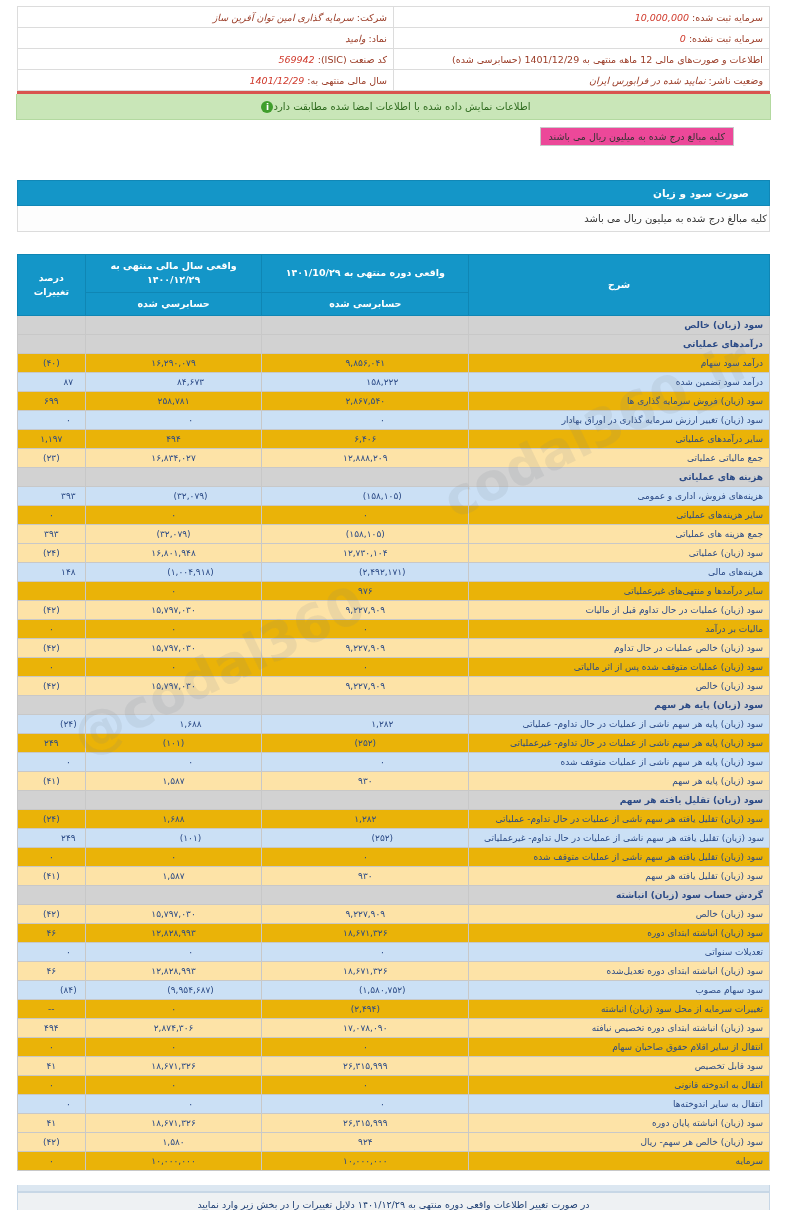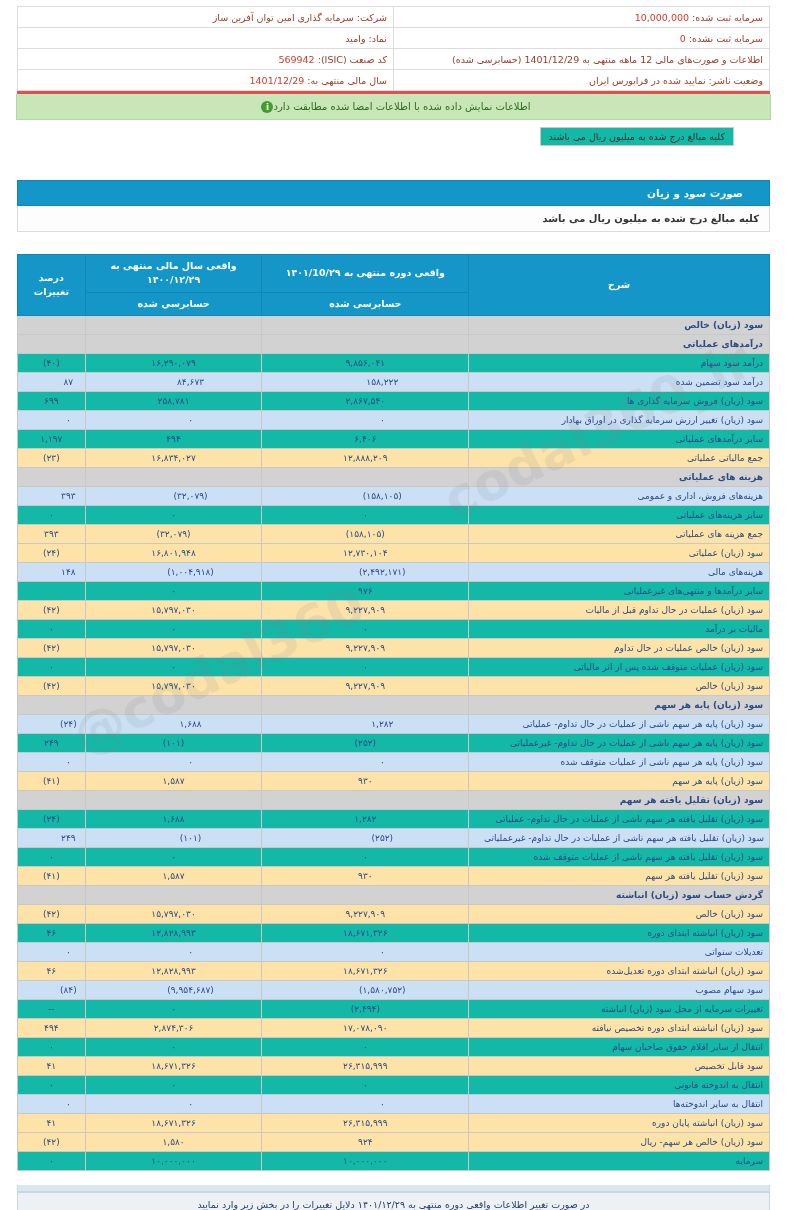--- a/index.html
+++ b/index.html
@@ -23,21 +23,21 @@
     border:1px solid #dcdcdc;
     height:18px;
     font-size:9.5px;
     padding:1px 6px;
     vertical-align:middle;
     white-space:nowrap;
     overflow:hidden;
   }
   td.lbl{width:50%;}
   .k{color:#9a3b26;}
-  .v{color:#9a3b26;}
+  .v{color:#9a3b26;font-style:italic;}
   .v.red{color:#d03a2c;}
 
   .redbar{
     width:753px;margin:0 auto;height:3px;background:#d9534f;
   }
   .greenbar{
     width:753px;margin:0 auto;
     background:#c9e6b8;
     border:1px solid #b3d9a0;
     border-top:none;
@@ -50,38 +50,38 @@
     background:#3f9e2c;color:#fff;font-size:9px;line-height:12px;
     text-align:center;margin-left:5px;font-weight:bold;
   }
   .unitbox{
     margin:7px auto 0 auto;
     width:753px;
   }
   .unitbox .inner{
     display:inline-block;
     border:1px solid #c9c9c9;
-    background:#14b8a6;
+    background:#ec4899;
     font-size:9.5px;
     padding:3px 8px;
     color:#333;
     float:right;
     margin-right:36px;
   }
   .clear{clear:both;}
 
   
   .sec-wrap{width:753px;margin:34px auto 0 auto;}
   .sec-title{
     background:#1496c8;color:#ffffff;font-size:10.5px;font-weight:bold;
-    padding:6px 26px;border:1px solid #1187b6;
+    padding:6px 20px;border:1px solid #1187b6;
   }
   .sec-sub{
     border:1px solid #dcdcdc;border-top:none;background:#fdfdfd;
-    font-size:10px;font-weight:bold;color:#333;padding:7px 10px;
+    font-size:10px;font-weight:normal;color:#333;padding:7px 2px;
   }
 
   
   table.fin{
     width:753px;margin:22px auto 0 auto;
     border-collapse:collapse;table-layout:fixed;
     border:1px solid #b9b9b9;
   }
   table.fin col.c-desc{width:40.0%;}
   table.fin col.c-cur {width:27.5%;}
@@ -100,21 +100,21 @@
     height:16px;
     padding:1px 6px;
     text-align:center;
     color:#2b4a86;
     white-space:nowrap;
     overflow:hidden;
   }
   table.fin td.desc{
     text-align:right;color:#2b4a86;
   }
-  tr.r-white td{background:#14b8a6;margin-left:20px;}
+  tr.r-white td{background:#eab308;margin-left:20px;}
   tr.r-blue  td{background:#cbe0f5;padding-left:40px;}
   tr.r-yellow td{background:#fde3a7;}
   tr.r-head  td{background:#d2d2d2;font-weight:bold;}
   td.neg{color:#d03a2c;}
   td.strong{font-weight:bold;}
 
   
   .footer{width:753px;margin:14px auto 0 auto;}
   .fnote{
     border:1px solid #c7d7e6;

